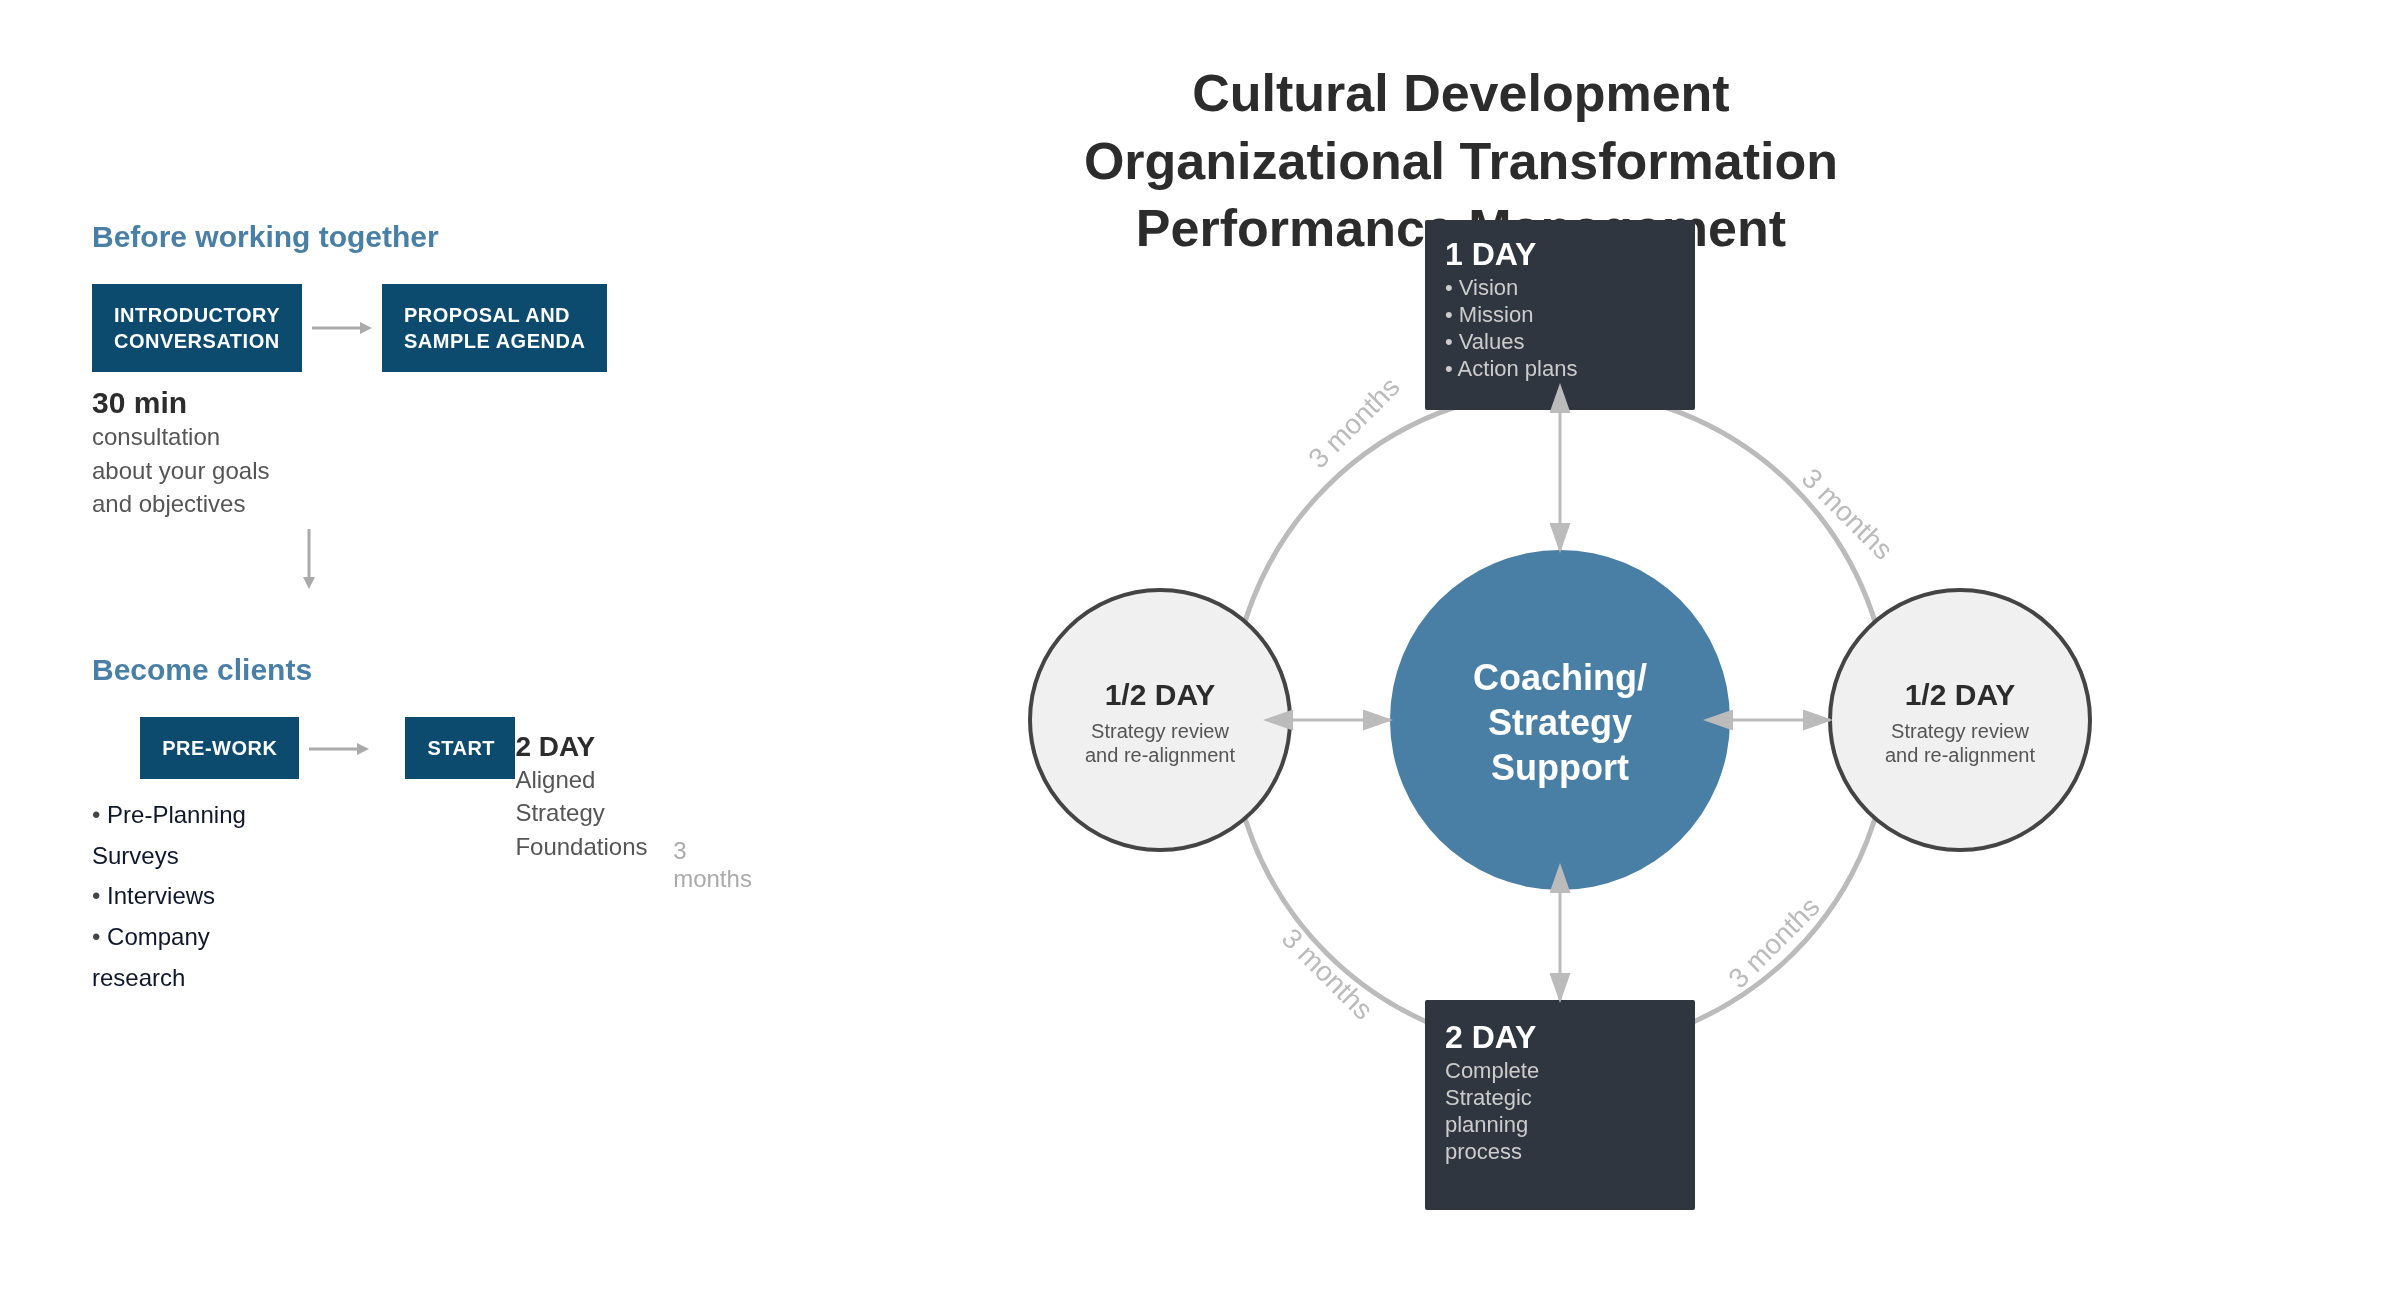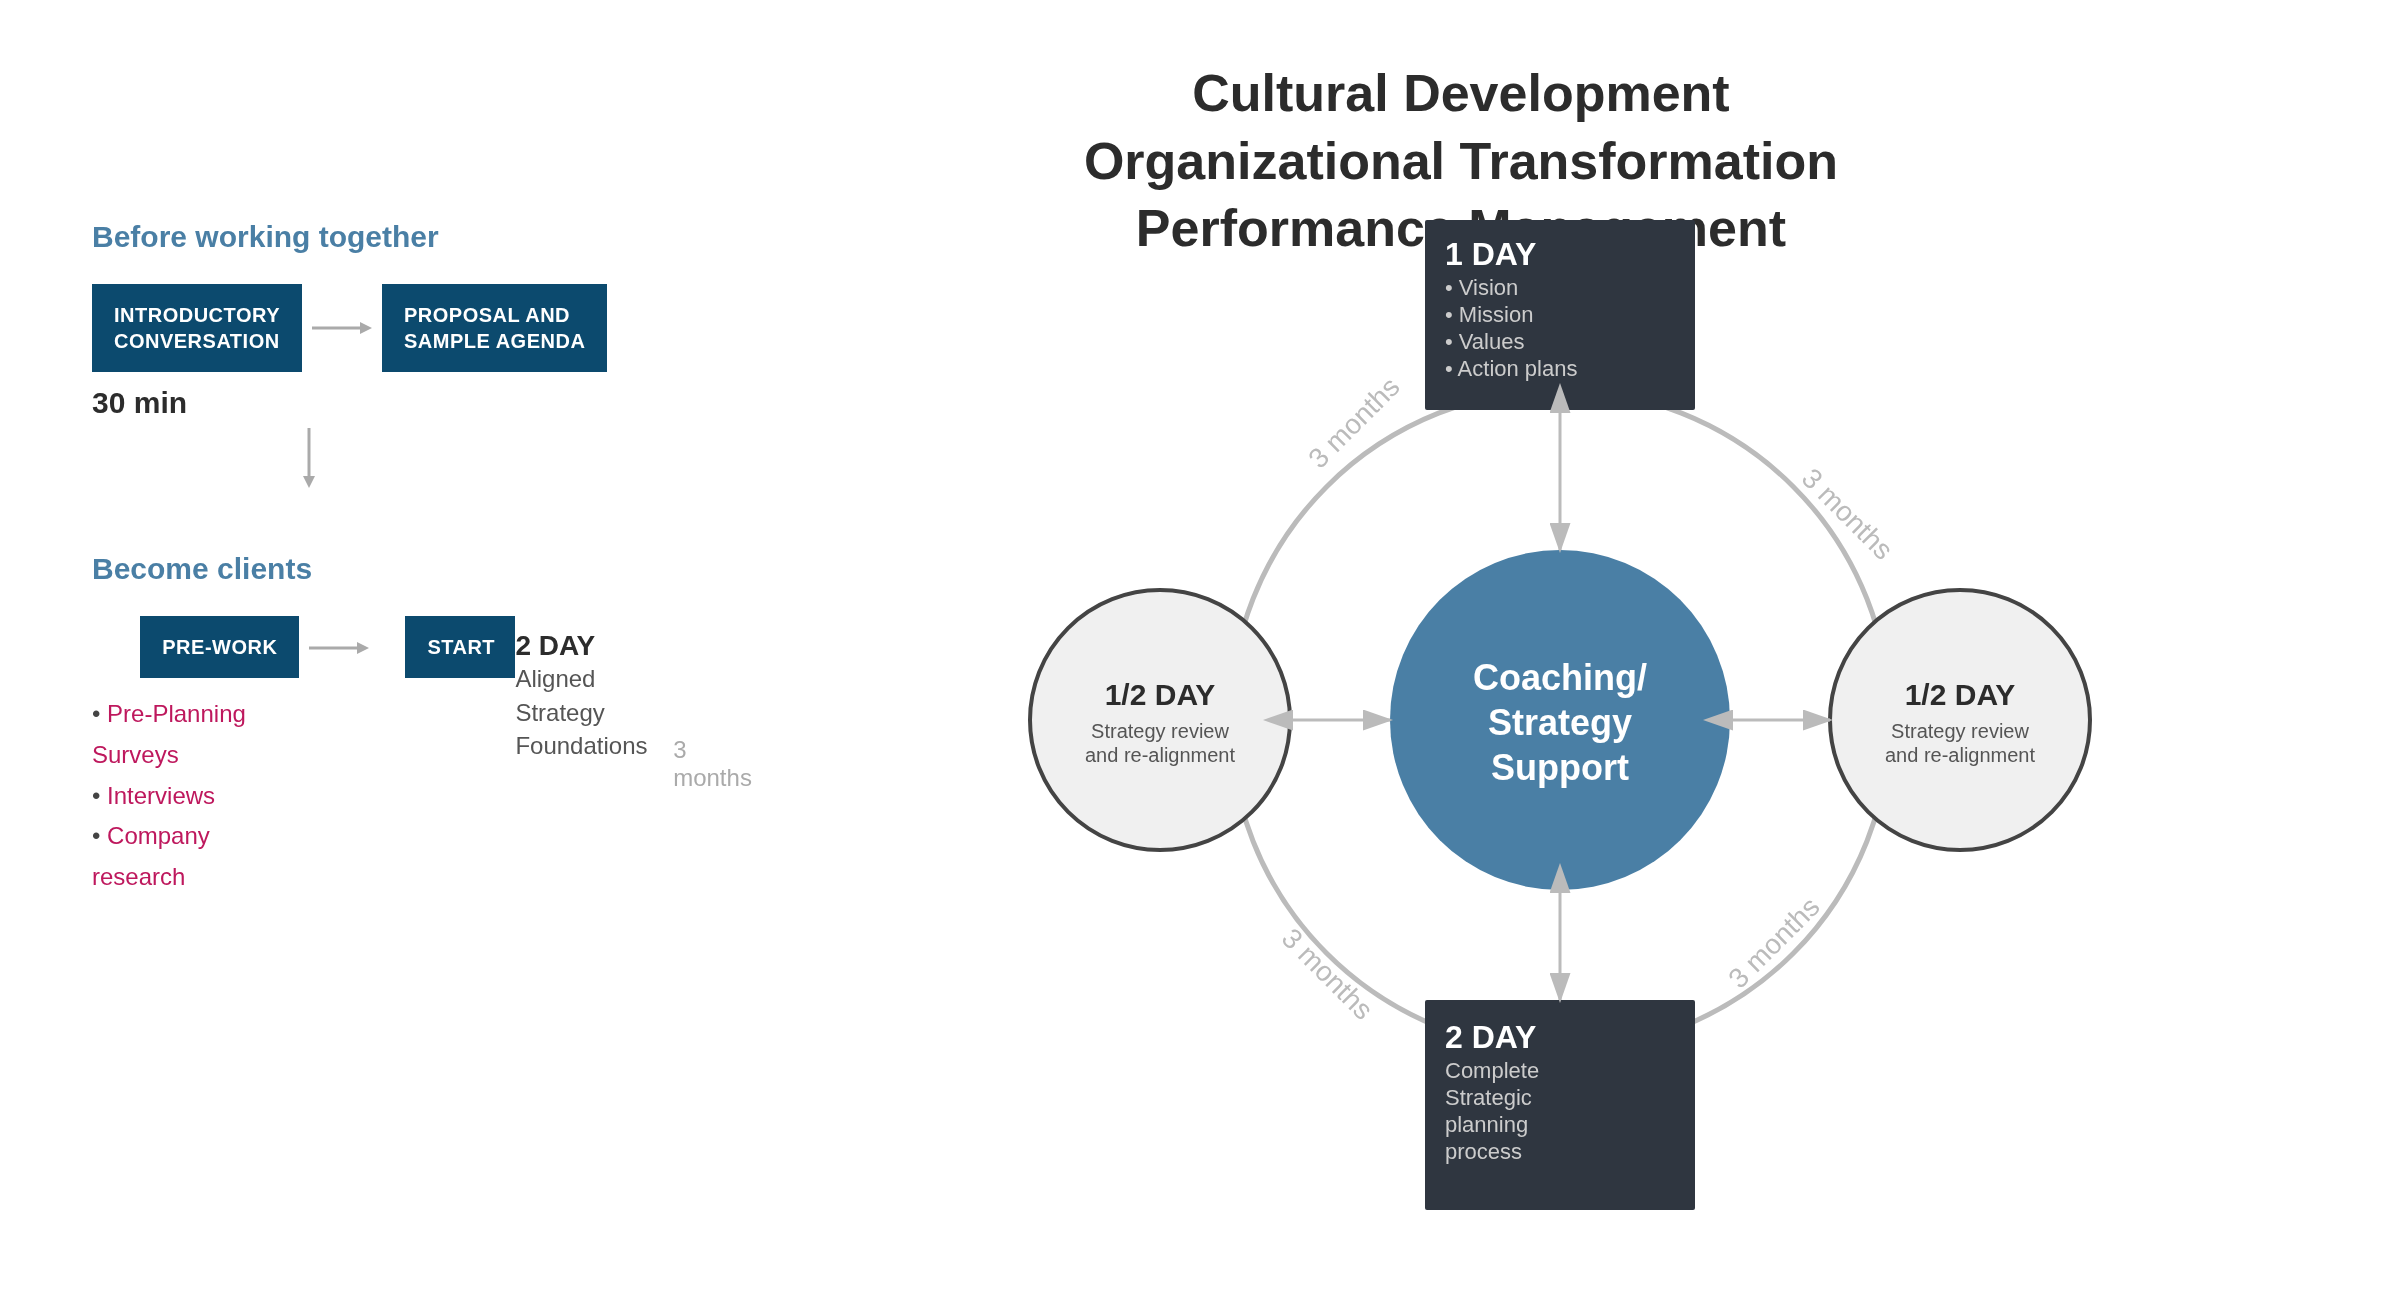--- a/index.html
+++ b/index.html
@@ -117,21 +117,21 @@
 
     .pre-work-col {
       display: flex;
       flex-direction: column;
       align-items: flex-end;
     }
 
     .sub-list {
       margin-top: 16px;
       font-size: 24px;
-      color: #be185d;
+      color: #0f172a;
       line-height: 1.7;
       list-style: none;
     }
     .sub-list li::before {
       content: "• ";
       color: #444;
     }
 
     .start-col {
       display: flex;
@@ -200,20 +200,23 @@
           <line x1="0" y1="12" x2="48" y2="12" stroke="#aaaaaa" stroke-width="3"></line>
           <polygon points="48,6 60,12 48,18" fill="#aaaaaa"></polygon>
         </svg>
       </div>
       <div class="dark-box" style="white-space:pre-line;">PROPOSAL AND
 SAMPLE AGENDA</div>
     </div>
 
     <div class="sub-text">
       <div class="big">30 min</div>
+      <div class="small" style="white-space:pre-line;">consultation
+about your goals
+and objectives</div>
     </div>
 
     <div class="arrow-down-wrapper" style="padding-left: 205px; margin-top: 8px;">
       <div class="arrow-down">
         <svg viewBox="0 0 24 60" fill="none" xmlns="http://www.w3.org/2000/svg">
           <line x1="12" y1="0" x2="12" y2="48" stroke="#aaaaaa" stroke-width="3"></line>
           <polygon points="6,48 12,60 18,48" fill="#aaaaaa"></polygon>
         </svg>
       </div>
     </div>

